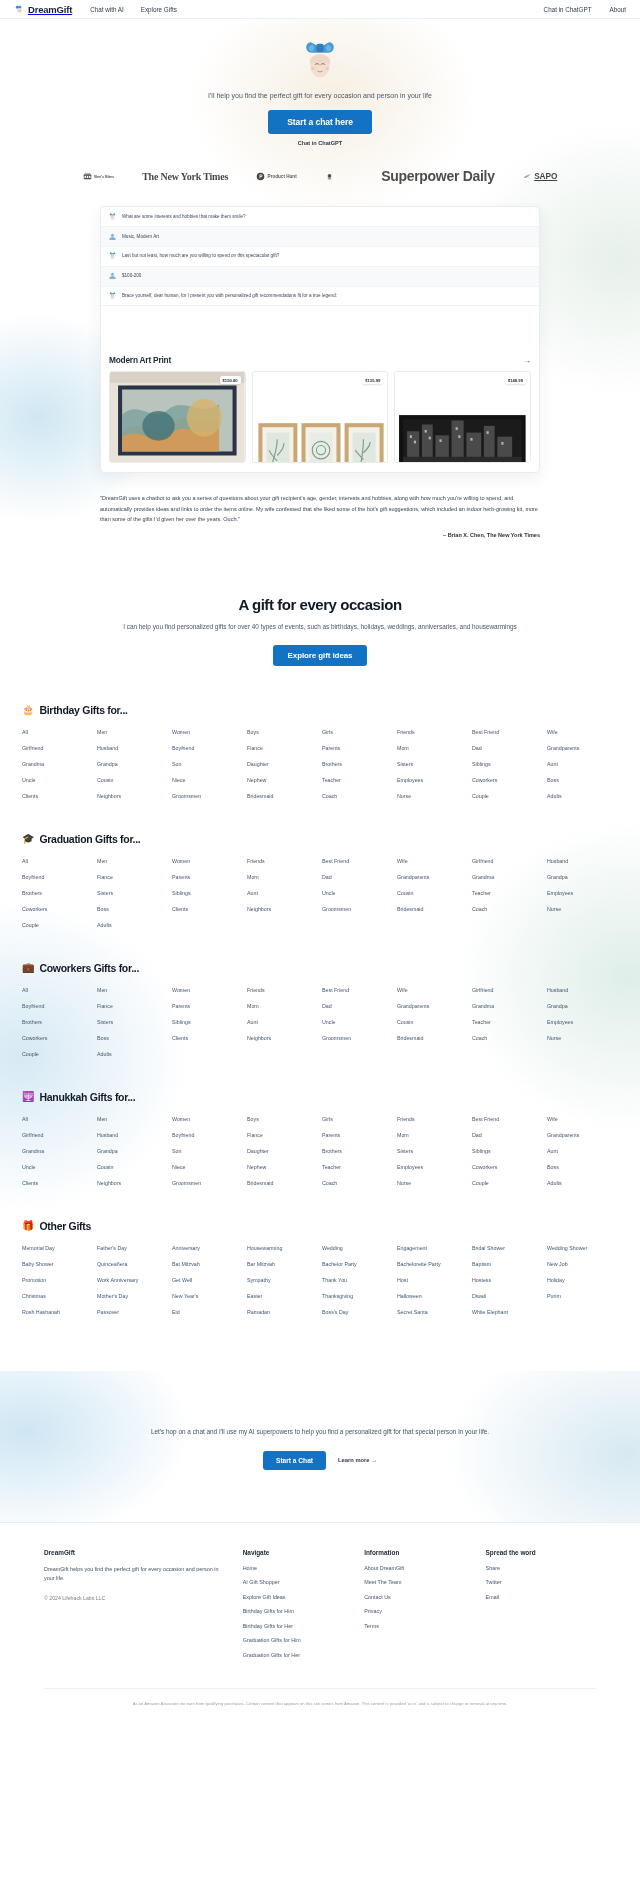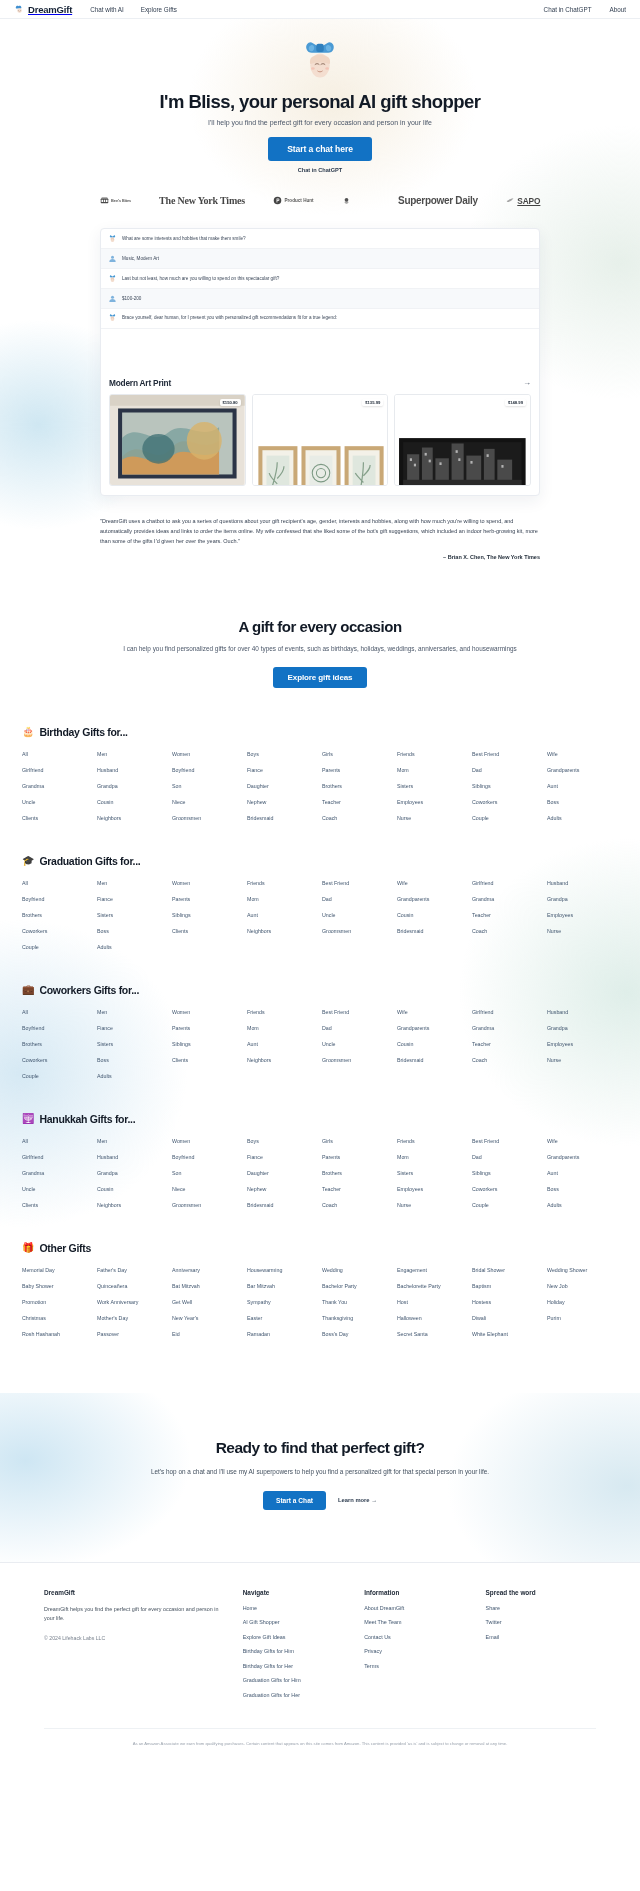--- a/index.html
+++ b/index.html
@@ -92,21 +92,21 @@
     margin-top: 22px;
     padding: 0 20px;
     filter: grayscale(1);
     opacity: .82;
   }
   .press-item { display: flex; align-items: center; gap: 2.5px; }
   .press-glyph { width: 9px; height: 9px; flex: none; }
   .press-bens { font-size: 3.9px; font-weight: 700; color: #333; letter-spacing: -.1px; }
   .press-nyt { font-family: "Liberation Serif", serif; font-size: 10px; font-weight: 700; color: #1a1a1a; letter-spacing: -.2px; }
   .press-ph { font-size: 4.6px; font-weight: 700; color: #333; }
-  .press-sd { font-size: 10px; font-weight: 600; color: #262626; letter-spacing: -.3px; margin-left: 45px; }
+  .press-sd { font-size: 14px; font-weight: 600; color: #262626; letter-spacing: -.3px; margin-left: 45px; }
   .press-sapo { font-size: 8.3px; font-weight: 700; color: #1a1a1a; letter-spacing: -.1px; text-decoration: underline; }
 
   
   .demo-wrap { padding: 22px 100px 0; }
   .demo-card {
     background: #fff;
     border: 1px solid #e9ecf1;
     border-radius: 4px;
     box-shadow: 0 5px 16px rgba(28,45,70,.07);
     overflow: hidden;
@@ -248,21 +248,20 @@
       </g>
       <ellipse cx="32" cy="38" rx="13" ry="16" fill="#f4ded0"></ellipse>
       <path d="M19 30c2-8 24-8 26 0 .8 3.4.4 6-.6 6-1.4 0-3-2-12.4-2S20.6 36 19.6 36c-1 0-1.4-2.6-.6-6z" fill="#f0d6c4"></path>
       <path d="M25.5 36.5c1.6-1.3 3.6-1.3 5.2 0" stroke="#7b5b4a" stroke-width="1.1" fill="none" stroke-linecap="round"></path>
       <path d="M33.3 36.5c1.6-1.3 3.6-1.3 5.2 0" stroke="#7b5b4a" stroke-width="1.1" fill="none" stroke-linecap="round"></path>
       <path d="M29 45.5c1.8 1.4 4.2 1.4 6 0" stroke="#c08a75" stroke-width="1.2" fill="none" stroke-linecap="round"></path>
       <ellipse cx="22.5" cy="42" rx="2.4" ry="1.6" fill="#f2b9ab" opacity=".7"></ellipse>
       <ellipse cx="41.5" cy="42" rx="2.4" ry="1.6" fill="#f2b9ab" opacity=".7"></ellipse>
     </svg>
   </div>
-  <h1 class="hero-title">I'm Bliss, your personal AI gift shopper</h1>
   <p class="hero-sub">I'll help you find the perfect gift for every occasion and person in your life</p>
   <button class="btn-primary">Start a chat here</button>
   <a class="hero-sublink" href="#">Chat in ChatGPT</a>
 
   <div class="press">
     <div class="press-item">
       <svg class="press-glyph" viewBox="0 0 24 24">
         <rect x="2" y="7" width="20" height="12" rx="1.5" fill="#222"></rect>
         <rect x="4" y="10" width="4" height="6" fill="#fff"></rect>
         <rect x="10" y="10" width="4" height="6" fill="#fff"></rect>
@@ -685,21 +684,20 @@
           <a class="glink" href="#">Boss's Day</a>
           <a class="glink" href="#">Secret Santa</a>
           <a class="glink" href="#">White Elephant</a>
         </div>
     </div>
 
   </div>
 </section>
 
 <section class="cta">
-  <h2 class="cta-title">Ready to find that perfect gift?</h2>
   <p class="cta-sub">Let's hop on a chat and I'll use my AI superpowers to help you find a personalized gift for that special person in your life.</p>
   <div class="cta-actions">
     <button class="btn-cta">Start a Chat</button>
     <a class="cta-learn" href="#">Learn more →</a>
   </div>
 </section>
 
 <footer class="footer">
   <div class="foot-cols">
     <div class="fc1">

